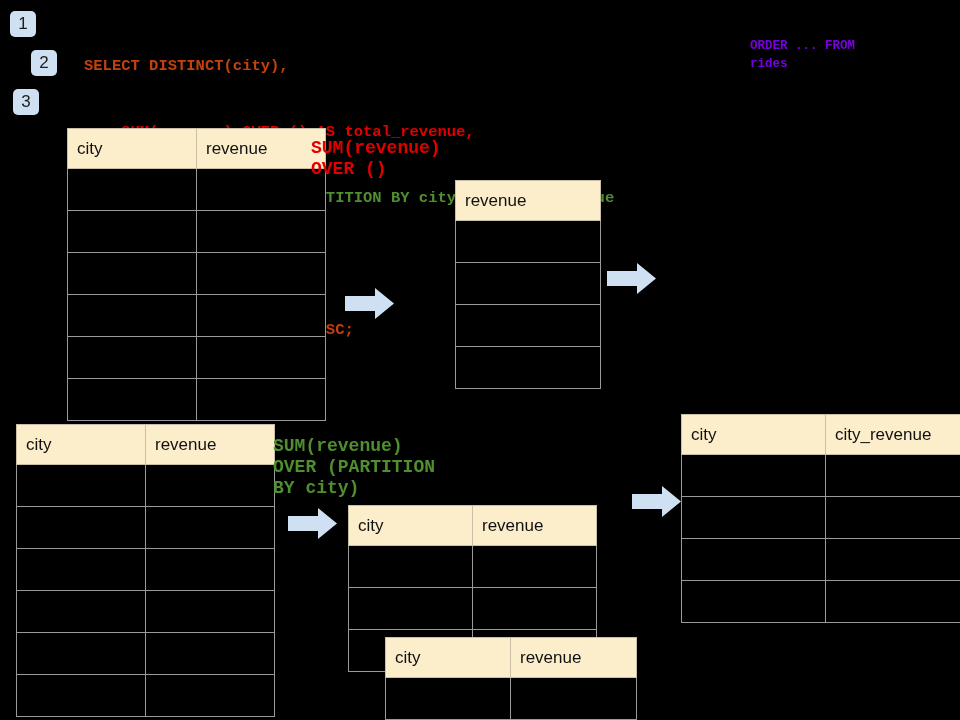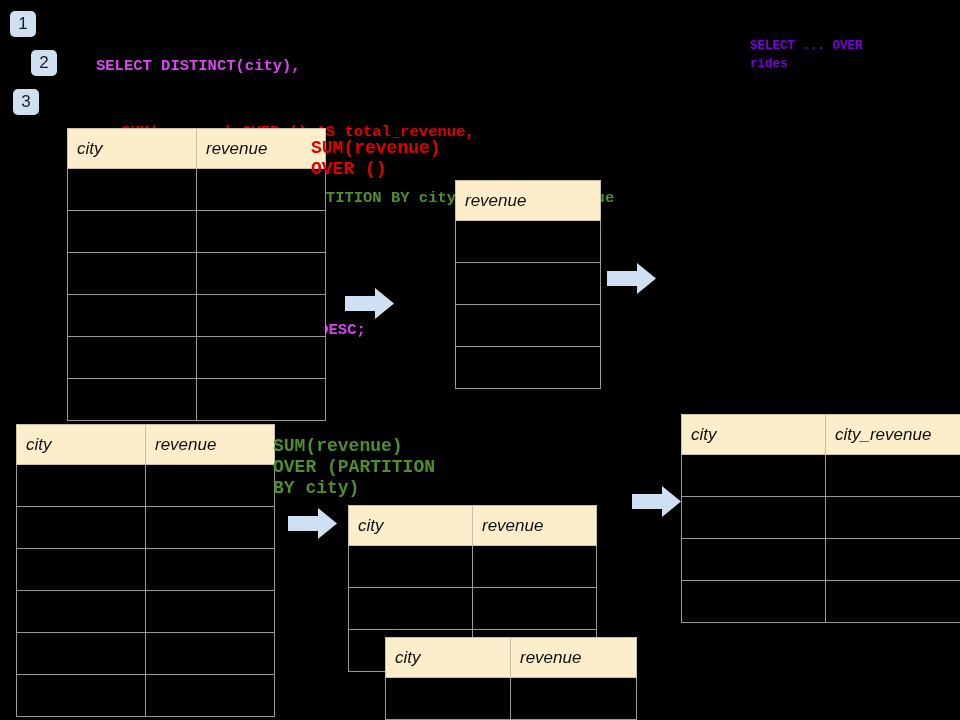--- a/index.html
+++ b/index.html
@@ -17,21 +17,21 @@
     width:26px;height:26px;font-weight:400;
   }
 
   
   .code{
     position:absolute;white-space:pre;
     font-family:"Liberation Mono","DejaVu Sans Mono",monospace;
     font-size:15.5px;line-height:22px;font-weight:700;letter-spacing:0px;
   }
   .code .l{display:block;}
-  .c-purple{color:#d946ef;margin-left:12px;}
+  .c-purple{color:#c2410c;}
   .c-red{color:#e00000;}
   .c-green{color:#4f8f2f;}
 
   .note{
     position:absolute;white-space:pre;font-weight:700;
     font-family:"Liberation Mono","DejaVu Sans Mono",monospace;
     font-size:18px;line-height:21px;
   }
   .note-sm{
     position:absolute;white-space:pre;font-weight:700;
@@ -48,21 +48,20 @@
     border:1px solid #9a9a9a;
     padding:0;
     font-family:"Liberation Sans",sans-serif;
     font-size:17px;color:#111;
     height:41px;
     vertical-align:middle;
   }
   .tbl td.h{
     background:#fdeecb;padding-left:9px;height:39px;
     border:1px solid #c9c0a6;
-    font-style:italic;
   }
   .tbl td.b{background:#000;border:1px solid #9a9a9a;}
 
   
   .arrow{position:absolute;}
   .arrow svg{display:block;}
 </style>
 </head>
 <body>
 
@@ -73,21 +72,21 @@
   <div class="badge" style="left:13px;top:89px;">3</div>
 
   <div class="code" style="left:84px;top:11px;">
     <span class="l c-purple">SELECT DISTINCT(city),</span>
     <span class="l c-red">    SUM(revenue) OVER () AS total_revenue,</span>
     <span class="l c-green">    SUM(revenue) OVER (PARTITION BY city) as city_revenue</span>
     <span class="l c-purple">  FROM rides</span>
     <span class="l c-purple">  ORDER by city_revenue DESC;</span>
   </div>
 
-  <div class="note-sm" style="left:750px;top:37px;">SELECT ... OVER
+  <div class="note-sm" style="left:750px;top:37px;">ORDER ... FROM
 rides</div>
 
   <table class="tbl" style="left:67px;top:128px;width:238px;">
     <tbody>
         <tr>
       <td class="h" style="width:119px;">city</td>
       <td class="h" style="width:119px;">revenue</td>
     </tr>
     <tr>
           <td class="b"></td>

